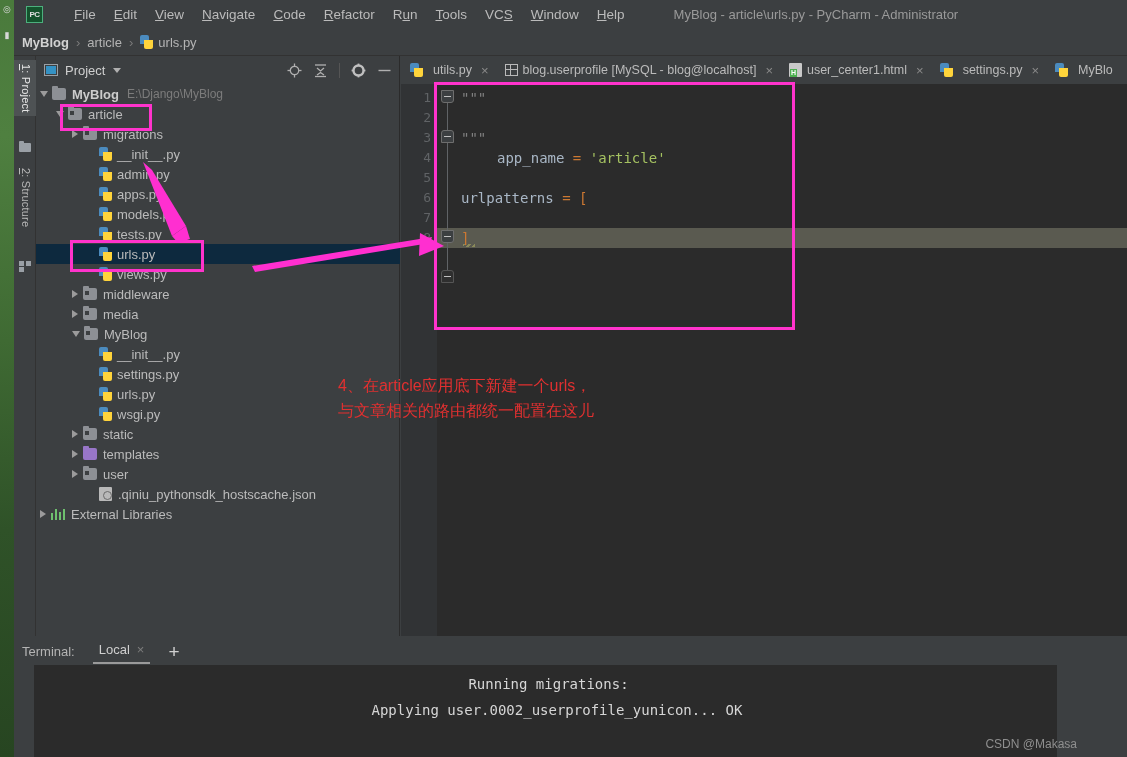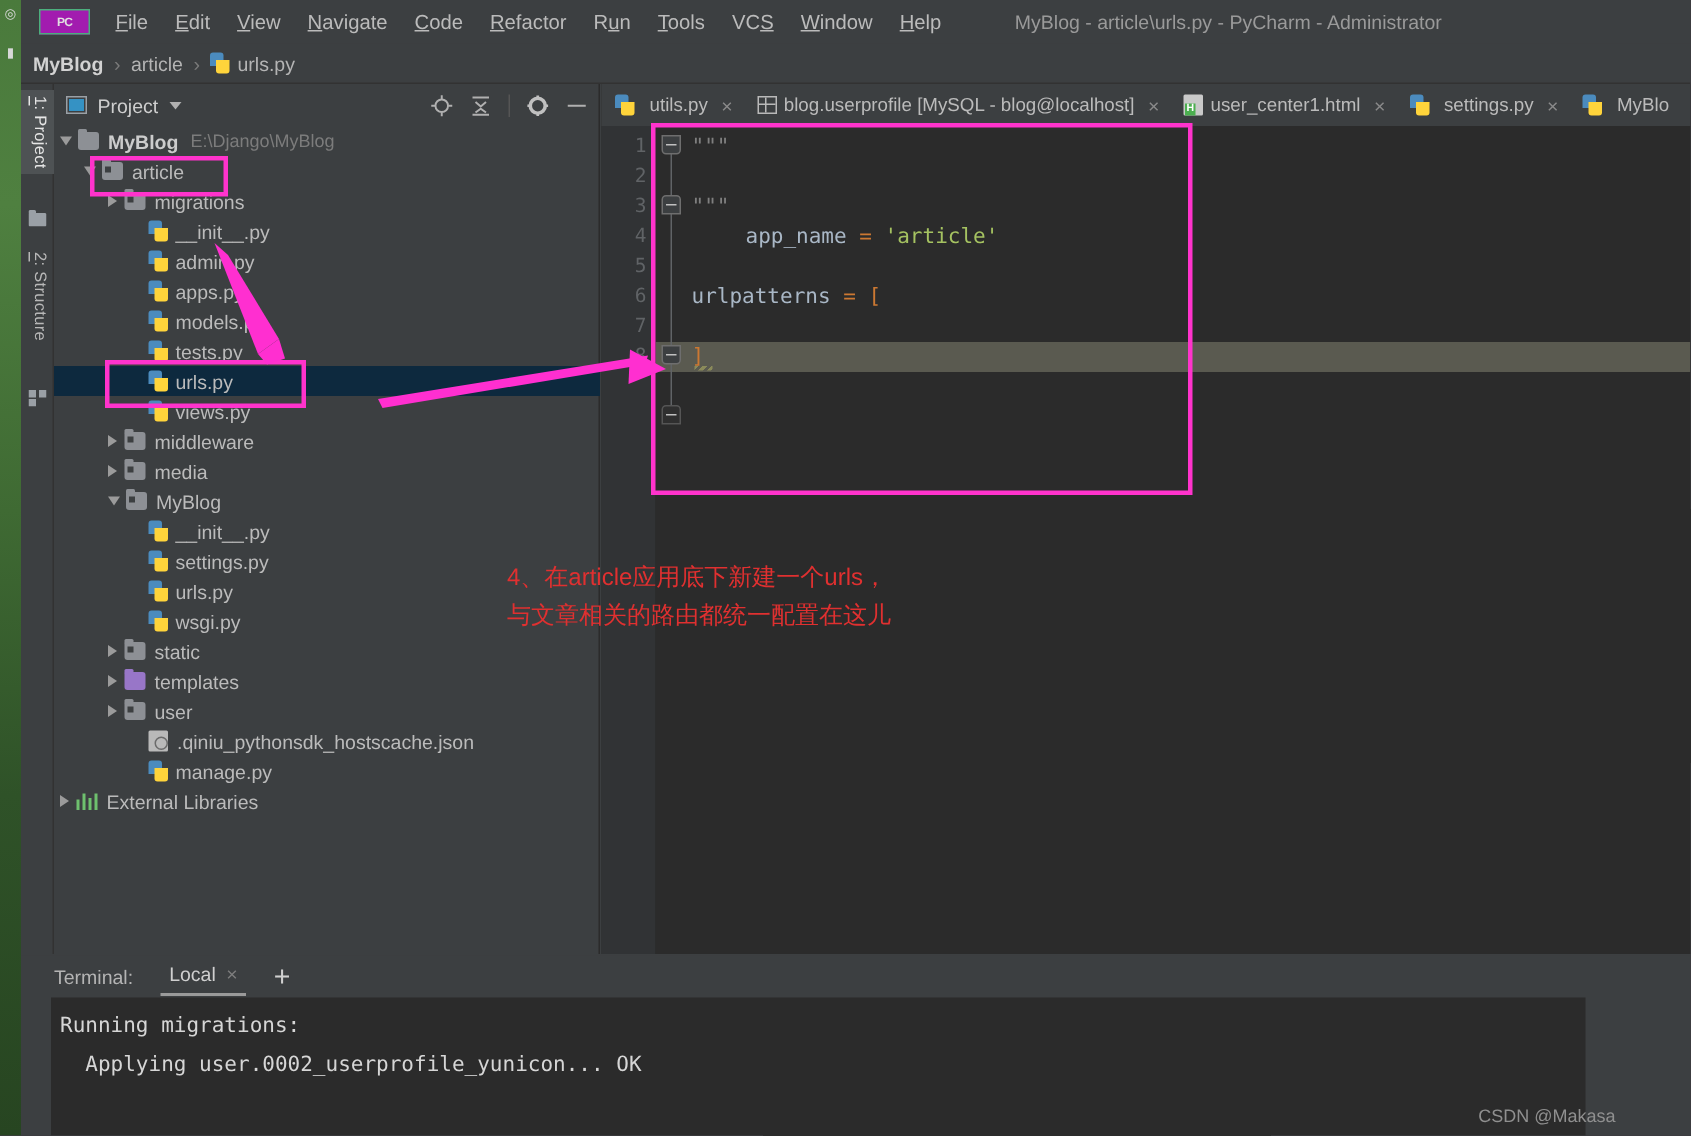--- a/index.html
+++ b/index.html
@@ -25,22 +25,22 @@
     font-size: 9px; color: #d8d8d8;
   }
 
   
   .titlebar {
     position: absolute; left: 14px; top: 0; width: 1113px; height: 29px;
     background: #3c3f41;
     display: flex; align-items: center;
   }
   .pc-logo {
-    width: 34px; height: 17px; margin-left: 12px; margin-right: 8px;
-    background: #a21caf; border: 1.5px solid #4caf7d;
+    width: 17px; height: 17px; margin-left: 12px; margin-right: 22px;
+    background: #14532d; border: 1.5px solid #4caf7d;
     display: flex; align-items: center; justify-content: center;
     font-size: 8px; font-weight: bold; color: #e0e0e0; letter-spacing: -0.5px;
     flex: 0 0 auto;
   }
   .menu-items { display: flex; align-items: center; gap: 0px; }
   .menu-item {
     font-size: 13.5px; color: #bbbbbb; padding: 2px 9px; cursor: default;
     white-space: nowrap;
   }
   .menu-item u { text-decoration: underline; }
@@ -235,33 +235,33 @@
     font-family:"Liberation Sans", sans-serif; white-space:nowrap;
   }
 
   
   .terminal {
     position:absolute; left:14px; top:637px; width:1113px; height:120px;
     background:#3c3f41;
   }
   .term-head {
     position:absolute; left:0; top:0; width:1113px; height:28px;
-    display:flex; align-items:center; padding-left:22px; gap:0px;
+    display:flex; align-items:center; padding-left:8px; gap:0px;
   }
   .term-label { font-size:13px; color:#b4b4b4; margin-right:18px; }
   .term-tab {
     font-size:13px; color:#cfcfcf; padding:4px 6px 5px 6px;
     border-bottom:2px solid #9a9a9a; display:flex; align-items:center; gap:7px;
   }
   .term-tab .x { color:#7d7d7d; font-size:13px; }
   .term-plus { font-size:19px; color:#d0d0d0; margin-left:18px; line-height:1; }
   .term-body {
     position:absolute; left:20px; top:28px; width:1023px; height:92px;
     background:#2b2b2b; padding:6px 0 0 6px;
-    font-family:"DejaVu Sans Mono", monospace; font-size:14px; color:#d6d6d6;
+    font-family:"DejaVu Sans Mono", monospace; font-size:14px; color:#d6d6d6;text-align:center;
   }
   .term-line { height:26px; line-height:26px; white-space:pre; }
   .watermark {
     position:absolute; right:50px; bottom:6px;
     font-size:12px; color:#8f8f8f; font-family:"Liberation Sans", sans-serif;
   }
 </style>
 </head>
 <body>
 
@@ -461,25 +461,20 @@
         </div>
         <div class="row" style="padding-left: 36px;">
           <div class="arrow-r"></div>
           <div class="folder mod"></div>
           <span class="lbl">user</span>
         </div>
         <div class="row" style="padding-left: 52px;">
           <div class="arrow-sp"></div>
           <div class="json-ico"></div>
           <span class="lbl">.qiniu_pythonsdk_hostscache.json</span>
-        </div>
-        <div class="row" style="padding-left: 52px;">
-          <div class="arrow-sp"></div>
-          <div class="py-ico"></div>
-          <span class="lbl">manage.py</span>
         </div>
         <div class="row" style="padding-left: 4px;">
           <div class="arrow-r"></div>
           <div class="ext-ico">
             <i style="height:7px"></i>
             <i style="height:11px"></i>
             <i style="height:8px"></i>
             <i style="height:11px"></i>
           </div>
           <span class="lbl">External Libraries</span>

